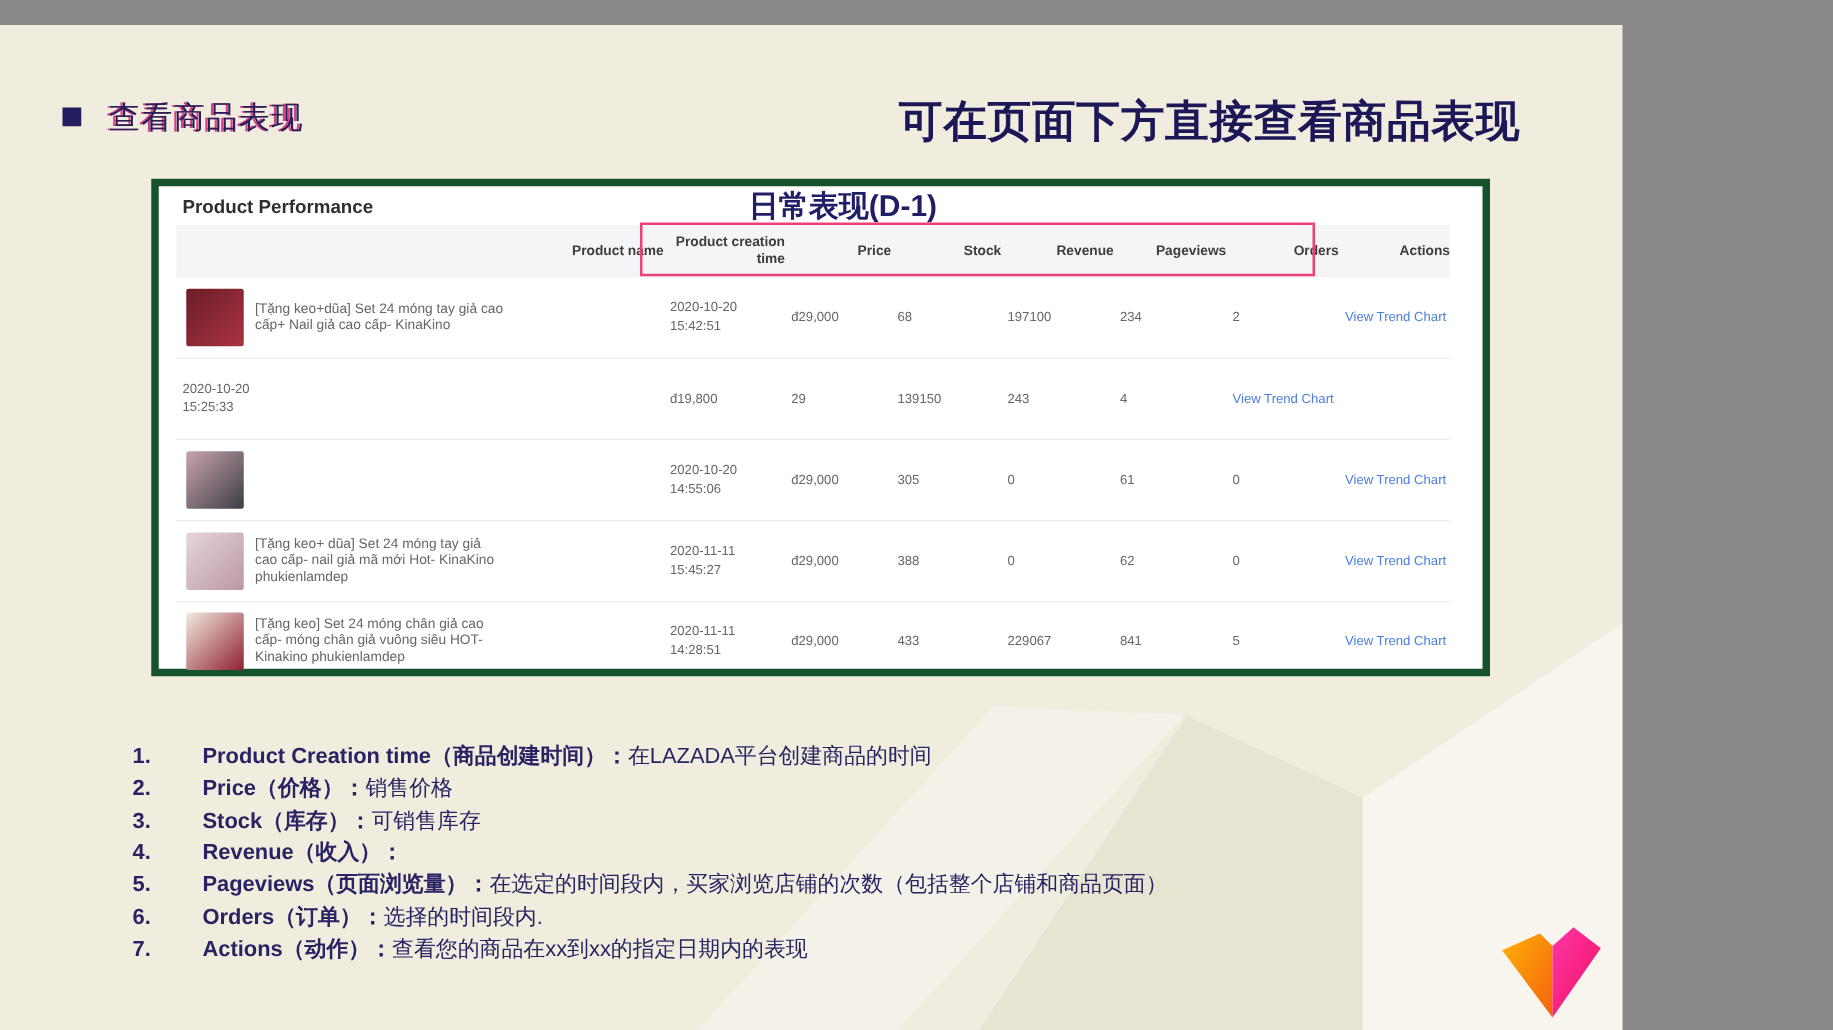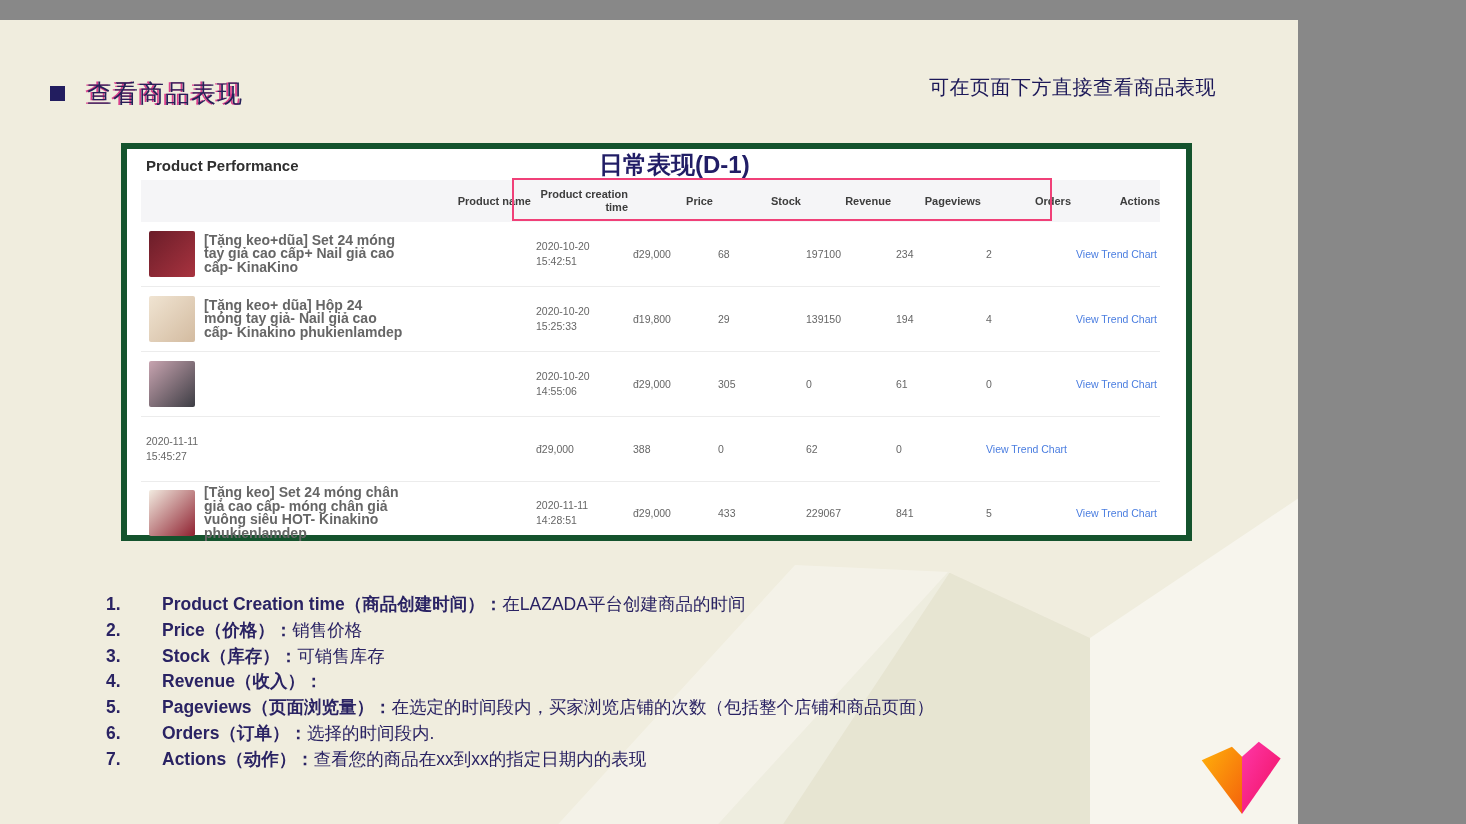--- a/index.html
+++ b/index.html
@@ -17,21 +17,21 @@
        clip-path:polygon(948px 552px,1090px 618px,1090px 824px,700px 824px);}
   .bg3{position:absolute;inset:0;background:rgba(255,255,255,.30);
        clip-path:polygon(540px 824px,795px 545px,950px 552px,770px 824px);}
   .fg{position:absolute;inset:0;z-index:1;}
 
   
   .bullet-title{position:absolute;left:50px;top:57px;display:flex;align-items:center;gap:22px;}
   .bullet-sq{width:15px;height:15px;background:#221d5f;flex:0 0 auto;}
   .bullet-text{font-size:25px;color:#262058;letter-spacing:1px;
                text-shadow:-2px 0 0 rgba(214,32,124,.85);}
-  .headline{position:absolute;right:82px;top:54px;font-size:20px;font-weight:normal;
+  .headline{position:absolute;right:82px;top:54px;font-size:35px;font-weight:bold;
             color:#1c1858;letter-spacing:.5px;}
 
   
   .card{position:absolute;left:121px;top:123px;width:1071px;height:398px;
         background:#fff;border:6px solid #14532d;box-sizing:border-box;}
   .card-title{position:absolute;left:19px;top:8px;font-size:15px;color:#2f2f2f;font-weight:bold;}
   .overlay-title{position:absolute;left:472px;top:0px;font-size:24px;font-weight:bold;color:#211d66;}
 
   .thead{position:absolute;left:14px;right:26px;top:31px;height:42px;background:#f5f5f7;
          display:grid;grid-template-columns:390px 97px 85px 88px 90px 90px 90px 1fr;
@@ -41,21 +41,21 @@
   .hl-box{position:absolute;left:385px;top:29px;width:540px;height:43px;
           border:2px solid var(--accent,#f04078);box-sizing:border-box;pointer-events:none;z-index:3;}
 
   .tbody{position:absolute;left:14px;right:26px;top:73px;bottom:2px;}
   .tr{display:grid;grid-template-columns:390px 97px 85px 88px 90px 90px 90px 1fr;
       align-items:center;height:65px;border-bottom:1px solid #ececec;box-sizing:border-box;}
   .tr:last-child{border-bottom:none;height:62px;}
   .td{font-size:10.5px;color:#666;padding-left:5px;}
   .name-cell{display:flex;align-items:center;gap:9px;padding-left:8px;}
   .pimg{width:46px;height:46px;border-radius:2px;flex:0 0 auto;background:#ddd;}
-  .pname{width:200px;line-height:13.5px;font-size:14px;color:#666;font-weight:bold;}
+  .pname{width:200px;line-height:13.5px;font-size:11px;color:#666;}
   .ctime{line-height:15px;}
   .link{font-size:10.5px;color:#4a7de0;cursor:pointer;text-decoration:none;}
 
   
   .notes{position:absolute;left:106px;top:572px;color:#2a2363;}
   .note{display:flex;line-height:25.8px;font-size:17.5px;}
   .note .num{width:56px;font-weight:bold;}
   .note .term{font-weight:bold;white-space:pre;}
   .note .desc{font-weight:normal;}
 
@@ -108,32 +108,28 @@
     </div>
     <div class="td">đ29,000</div>
     <div class="td">68</div>
     <div class="td">197100</div>
     <div class="td">234</div>
     <div class="td">2</div>
     <div class="td"><a class="link">View Trend Chart</a></div>
   </div>
 
   <div class="tr">
-    <div class="td name-cell">
-      <span class="pimg" style="background: linear-gradient(135deg, rgb(240, 228, 210), rgb(211, 187, 160));"></span>
-      <span class="pname">[Tặng keo+ dũa] Hộp 24 móng tay giả- Nail giả cao cấp- Kinakino phukienlamdep</span>
-    </div>
     <div class="td ctime">
       <div>2020-10-20</div>
       <div>15:25:33</div>
     </div>
     <div class="td">đ19,800</div>
     <div class="td">29</div>
     <div class="td">139150</div>
-    <div class="td">194</div>
+    <div class="td">243</div>
     <div class="td">4</div>
     <div class="td"><a class="link">View Trend Chart</a></div>
   </div>
 
   <div class="tr">
     <div class="td name-cell">
       <span class="pimg" style="background: linear-gradient(135deg, rgb(200, 164, 176), rgb(61, 61, 68));"></span>
     </div>
     <div class="td ctime">
       <div>2020-10-20</div>
@@ -141,20 +137,24 @@
     </div>
     <div class="td">đ29,000</div>
     <div class="td">305</div>
     <div class="td">0</div>
     <div class="td">61</div>
     <div class="td">0</div>
     <div class="td"><a class="link">View Trend Chart</a></div>
   </div>
 
   <div class="tr">
+    <div class="td name-cell">
+      <span class="pimg" style="background: linear-gradient(135deg, rgb(230, 214, 217), rgb(187, 151, 161));"></span>
+      <span class="pname">[Tặng keo+ dũa] Set 24 móng tay giả cao cấp- nail giả mã mới Hot- KinaKino phukienlamdep</span>
+    </div>
     <div class="td ctime">
       <div>2020-11-11</div>
       <div>15:45:27</div>
     </div>
     <div class="td">đ29,000</div>
     <div class="td">388</div>
     <div class="td">0</div>
     <div class="td">62</div>
     <div class="td">0</div>
     <div class="td"><a class="link">View Trend Chart</a></div>

